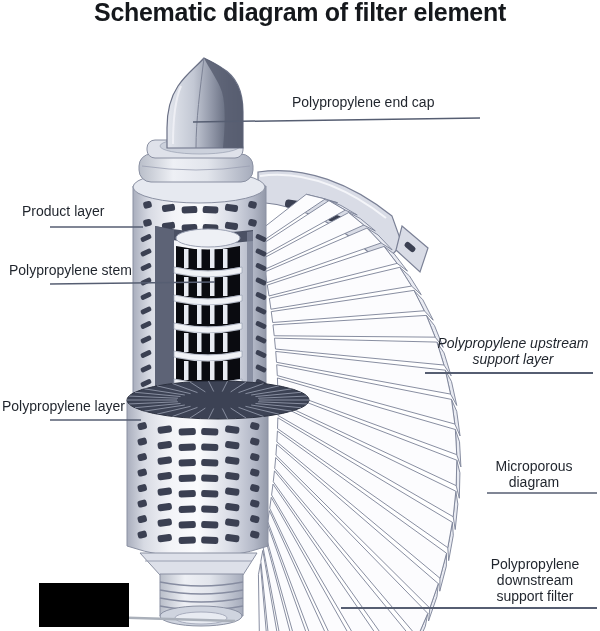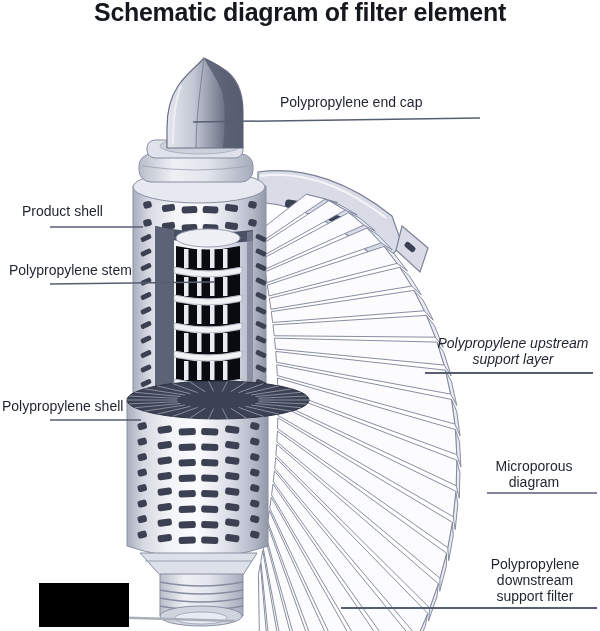--- a/index.html
+++ b/index.html
@@ -3,21 +3,21 @@
 <meta charset="utf-8">
 <style>
   html,body{margin:0;padding:0;background:#ffffff;}
   .stage{position:relative;width:600px;height:631px;background:#ffffff;overflow:hidden;
          font-family:"Liberation Sans", sans-serif;}
   .stage svg{position:absolute;left:0;top:0;}
   h1.title{position:absolute;top:-2px;left:0;width:600px;margin:0;text-align:center;
            font-size:25px;font-weight:bold;color:#15181c;letter-spacing:-0.3px;}
   .label{position:absolute;font-size:14px;color:#1f242c;line-height:16px;white-space:pre-line;}
   .label.center{text-align:center;}
-  #lbl-endcap{left:280px;top:94px;}
+  #lbl-endcap{left:292px;top:94px;}
   #lbl-product{left:22px;top:203px;}
   #lbl-stem{left:2px;top:262px;margin-left:7px;}
   #lbl-shell{left:2px;top:398px;}
   #lbl-upstream{left:428px;top:335px;width:170px;font-style:italic;}
   #lbl-membrane{left:468px;top:458px;width:132px;}
   #lbl-downstream{left:470px;top:556px;width:130px;}
   .censor{position:absolute;left:39px;top:583px;width:90px;height:44px;background:#000000;}
 </style>
 </head>
 <body>
@@ -315,23 +315,23 @@
       <line x1="50" y1="420" x2="141" y2="420" stroke-width="1.5"></line>
       <line x1="425" y1="373" x2="593" y2="373" stroke-width="2"></line>
       <line x1="487" y1="493" x2="597" y2="493" stroke-width="1.5"></line>
       <line x1="341" y1="608" x2="597" y2="608" stroke-width="2"></line>
       <line x1="103" y1="617" x2="235" y2="621" stroke="#aab0ba" stroke-width="2.5"></line>
     </g>
   </svg>
 
   <h1 class="title">Schematic diagram of filter element</h1>
   <div class="label" id="lbl-endcap">Polypropylene end cap</div>
-  <div class="label" id="lbl-product">Product shell</div>
+  <div class="label" id="lbl-product">Product layer</div>
   <div class="label" id="lbl-stem">Polypropylene stem</div>
-  <div class="label" id="lbl-shell">Polypropylene shell</div>
+  <div class="label" id="lbl-shell">Polypropylene layer</div>
   <div class="label center" id="lbl-upstream">Polypropylene upstream
 support layer</div>
   <div class="label center" id="lbl-membrane">Microporous
 diagram</div>
   <div class="label center" id="lbl-downstream">Polypropylene
 downstream
 support filter</div>
   <div class="censor"></div>
 </div>
 

